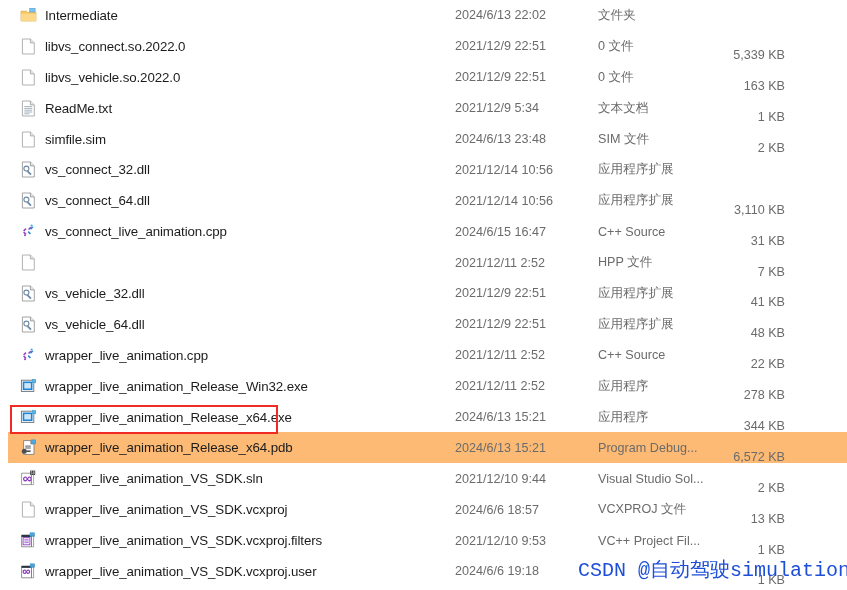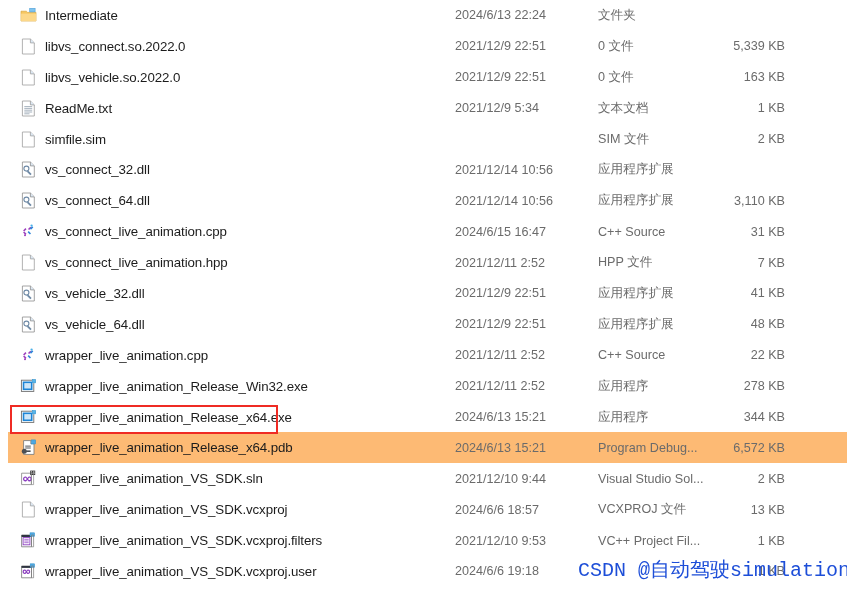--- a/index.html
+++ b/index.html
@@ -70,21 +70,21 @@
     display: flex;
     align-items: center;
     font-size: 12.6px;
     color: #6b6b6b;
     white-space: nowrap;
   }
   .cell-size {
     position: absolute;
     left: 640px;
     width: 137px;
-    top: 0;
+    top: 9px;
     height: 100%;
     display: flex;
     align-items: center;
     justify-content: flex-end;
     font-size: 12.6px;
     color: #6b6b6b;
     white-space: nowrap;
   }
 
   .icon {
@@ -130,21 +130,21 @@
       <div class="cell-name">
         <span class="icon">
           <svg width="17" height="17" viewBox="0 0 17 17" xmlns="http://www.w3.org/2000/svg">
             <path d="M1 4.2 L1 14 L16 14 L16 5.4 L7.6 5.4 L6.3 4.2 Z" fill="#f6c661" stroke="#d8a63c" stroke-width="0.7"></path>
             <path d="M1.1 6.6 L16 6.6 L16 14 L1.1 14 Z" fill="#fcd88a" stroke="none"></path>
             <rect x="9.7" y="1.3" width="5.4" height="3.6" fill="#7fc4ef" stroke="#4d9fd6" stroke-width="0.6"></rect>
           </svg>
         </span>
         <span class="name-text">Intermediate</span>
       </div>
-      <div class="cell-date">2024/6/13 22:24</div>
+      <div class="cell-date">2024/6/13 22:02</div>
       <div class="cell-type">文件夹</div>
       <div class="cell-size"></div>
     </div>
     <div class="row">
       <div class="cell-name">
         <span class="icon">
           <svg width="17" height="17" viewBox="0 0 17 17" xmlns="http://www.w3.org/2000/svg">
             <path d="M2.4 1 L10.4 1 L14.3 4.9 L14.3 16 L2.4 16 Z" fill="#ffffff" stroke="#a0a0a0" stroke-width="0.8"></path>
             <path d="M10.4 1 L10.4 4.9 L14.3 4.9" fill="#dce9f5" stroke="#a0a0a0" stroke-width="0.8"></path>
           </svg>
@@ -193,20 +193,21 @@
     <div class="row">
       <div class="cell-name">
         <span class="icon">
           <svg width="17" height="17" viewBox="0 0 17 17" xmlns="http://www.w3.org/2000/svg">
             <path d="M2.4 1 L10.4 1 L14.3 4.9 L14.3 16 L2.4 16 Z" fill="#ffffff" stroke="#a0a0a0" stroke-width="0.8"></path>
             <path d="M10.4 1 L10.4 4.9 L14.3 4.9" fill="#dce9f5" stroke="#a0a0a0" stroke-width="0.8"></path>
           </svg>
         </span>
         <span class="name-text">simfile.sim</span>
       </div>
+      <div class="cell-date">2024/6/13 23:48</div>
       <div class="cell-type">SIM 文件</div>
       <div class="cell-size">2 KB</div>
     </div>
     <div class="row">
       <div class="cell-name">
         <span class="icon">
           <svg width="17" height="17" viewBox="0 0 17 17" xmlns="http://www.w3.org/2000/svg">
             <path d="M2.4 1 L10.4 1 L14.3 4.9 L14.3 16 L2.4 16 Z" fill="#ffffff" stroke="#8d8d8d" stroke-width="0.8"></path>
             <path d="M10.4 1 L10.4 4.9 L14.3 4.9" fill="#dce9f5" stroke="#8d8d8d" stroke-width="0.8"></path>
             <g fill="#6f8aa6">
@@ -262,21 +263,20 @@
       <div class="cell-size">31 KB</div>
     </div>
     <div class="row">
       <div class="cell-name">
         <span class="icon">
           <svg width="17" height="17" viewBox="0 0 17 17" xmlns="http://www.w3.org/2000/svg">
             <path d="M2.4 1 L10.4 1 L14.3 4.9 L14.3 16 L2.4 16 Z" fill="#ffffff" stroke="#a0a0a0" stroke-width="0.8"></path>
             <path d="M10.4 1 L10.4 4.9 L14.3 4.9" fill="#dce9f5" stroke="#a0a0a0" stroke-width="0.8"></path>
           </svg>
         </span>
-        <span class="name-text">vs_connect_live_animation.hpp</span>
       </div>
       <div class="cell-date">2021/12/11 2:52</div>
       <div class="cell-type">HPP 文件</div>
       <div class="cell-size">7 KB</div>
     </div>
     <div class="row">
       <div class="cell-name">
         <span class="icon">
           <svg width="17" height="17" viewBox="0 0 17 17" xmlns="http://www.w3.org/2000/svg">
             <path d="M2.4 1 L10.4 1 L14.3 4.9 L14.3 16 L2.4 16 Z" fill="#ffffff" stroke="#8d8d8d" stroke-width="0.8"></path>

